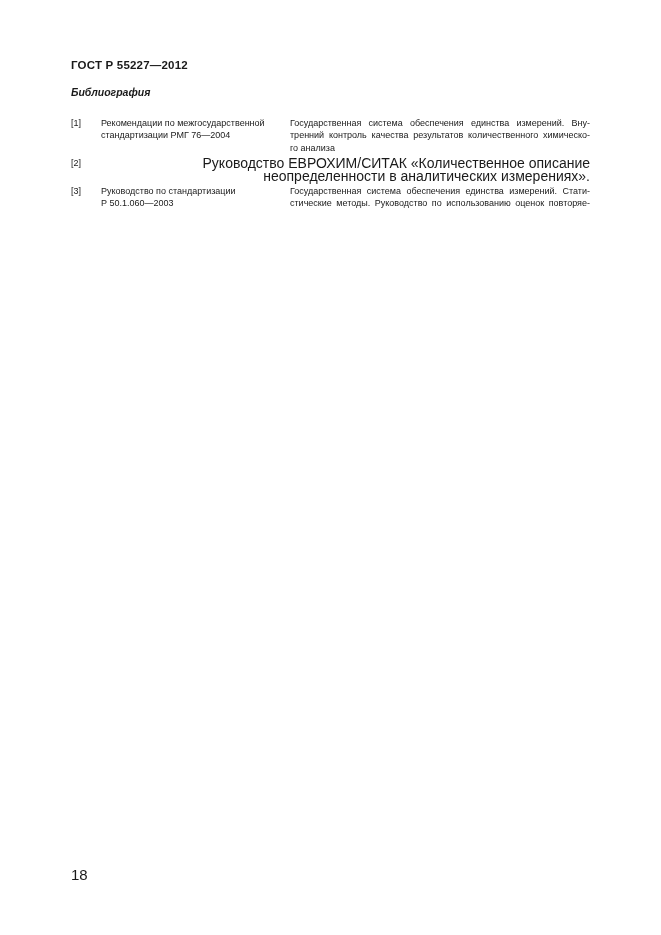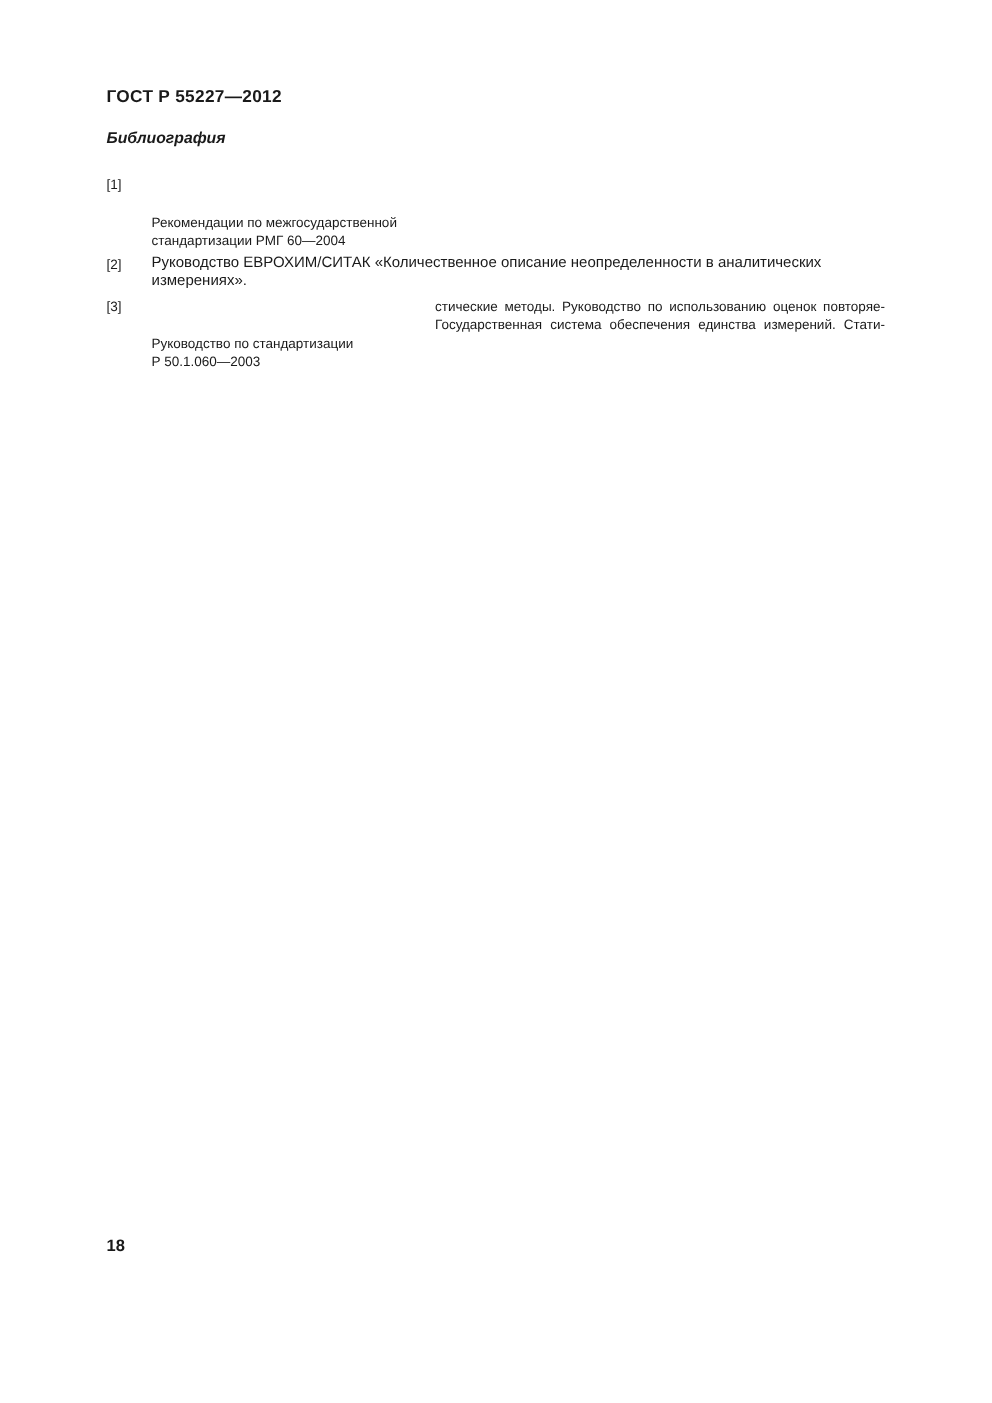--- a/index.html
+++ b/index.html
@@ -80,37 +80,36 @@
     padding-left: 30px;
   }
   .entry-split .col-left {
     width: 189px;
     flex: 0 0 189px;
     font-size: 9px;
     line-height: 12.4px;
     text-align: left;
     padding-right: 8px;
     box-sizing: border-box;
-    margin-top: 25px;
   }
   .entry-split .col-right {
     flex: 1 1 auto;
     font-size: 9px;
     line-height: 12.4px;
     text-align: justify;
     text-align-last: left;
     hyphens: manual;
   }
 
   
   .entry-full {
     padding-left: 30px;
-    font-size: 10px;
+    font-size: 14px;
     line-height: 12.4px;
-    text-align: left;
+    text-align: right;
   }
 
   .line { display: block; white-space: pre-wrap; }
 
   
   .jline {
     display: block;
     text-align: justify;
     text-align-last: justify;
     white-space: pre-wrap;
@@ -119,60 +118,64 @@
     display: block;
     text-align: left;
     text-align-last: left;
     white-space: pre-wrap;
   }
 
   
   .page-number {
     position: absolute;
     left: 71px;
-    top: 825px;
-    font-size: 11px;
-    font-weight: bold;
+    top: 866px;
+    font-size: 15px;
   }
 </style>
 </head>
 <body>
 
 <div class="page">
 
   <div class="doc-header">ГОСТ Р 55227—2012</div>
 
   <div class="section-title">Библиография</div>
 
   <div class="biblio">
       <div class="biblio-entry">
         <div class="entry-num">[1]</div>
         <div class="entry-split">
           <div class="col-left">
             <span class="line">Рекомендации по межгосударственной</span>
-            <span class="line">стандартизации РМГ 60—2004</span>
+            <span class="line">стандартизации РМГ 76—2004</span>
+          </div>
+          <div class="col-right">
+            <span class="jline">Государственная система обеспечения единства измерений. Вну-</span>
+            <span class="jline">тренний контроль качества результатов количественного химическо-</span>
+            <span class="jline-last">го анализа</span>
           </div>
         </div>
       </div>
       <div class="biblio-entry">
         <div class="entry-num">[2]</div>
         <div class="entry-full">
           <span class="line">Руководство ЕВРОХИМ/СИТАК «Количественное описание неопределенности в аналитических измерениях».</span>
         </div>
       </div>
       <div class="biblio-entry">
         <div class="entry-num">[3]</div>
         <div class="entry-split">
           <div class="col-left">
             <span class="line">Руководство по стандартизации</span>
             <span class="line">Р 50.1.060—2003</span>
           </div>
           <div class="col-right">
+            <span class="jline">Государственная система обеспечения единства измерений. Стати-</span>
             <span class="jline">стические методы. Руководство по использованию оценок повторяе-</span>
-            <span class="jline">Государственная система обеспечения единства измерений. Стати-</span>
           </div>
         </div>
       </div>
     </div>
 
   <div class="page-number">18</div>
 
 </div>
 
 </body></html>

